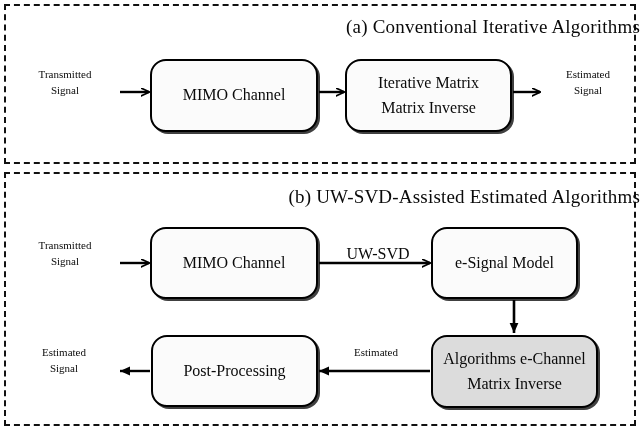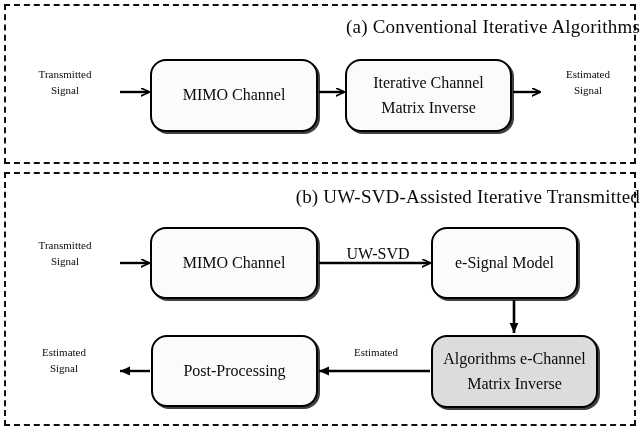--- a/index.html
+++ b/index.html
@@ -105,32 +105,32 @@
   <div class="textlabel" id="label-a-in">
     <span class="line">Transmitted</span>
     <span class="line">Signal</span>
   </div>
 
   <div class="box" id="box-a-mimo">
     <span class="line">MIMO Channel</span>
   </div>
 
   <div class="box" id="box-a-inverse">
-    <span class="line">Iterative Channel</span>
+    <span class="line">Iterative Matrix</span>
     <span class="line">Matrix Inverse</span>
   </div>
 
   <div class="textlabel" id="label-a-out">
     <span class="line">Estimated</span>
     <span class="line">Signal</span>
   </div>
 
   <div class="panel" id="panel-b"></div>
 
-  <div class="caption" id="caption-b">(b) UW-SVD-Assisted Iterative Transmitted</div>
+  <div class="caption" id="caption-b">(b) UW-SVD-Assisted Estimated Algorithms</div>
 
   <div class="textlabel" id="label-b-in">
     <span class="line">Transmitted</span>
     <span class="line">Signal</span>
   </div>
 
   <div class="box" id="box-b-mimo">
     <span class="line">MIMO Channel</span>
   </div>
 

